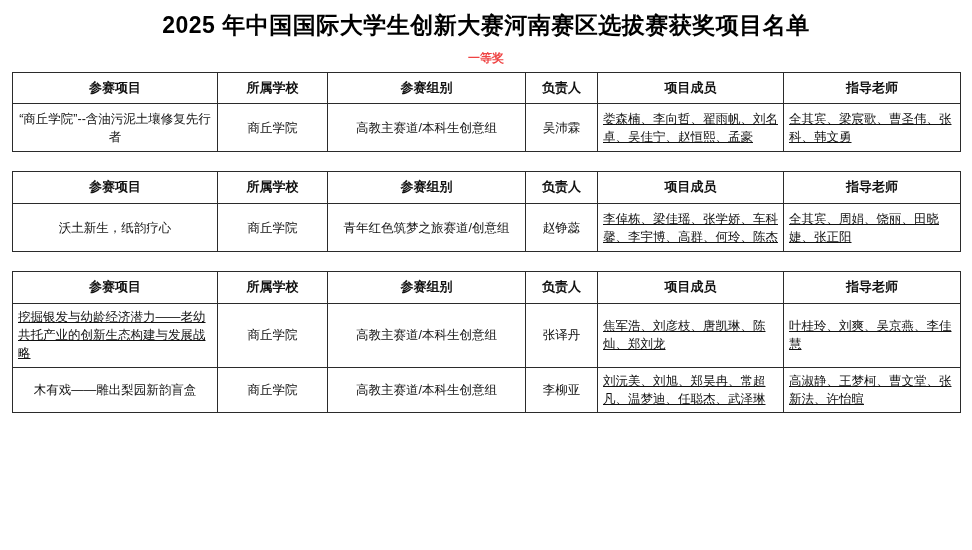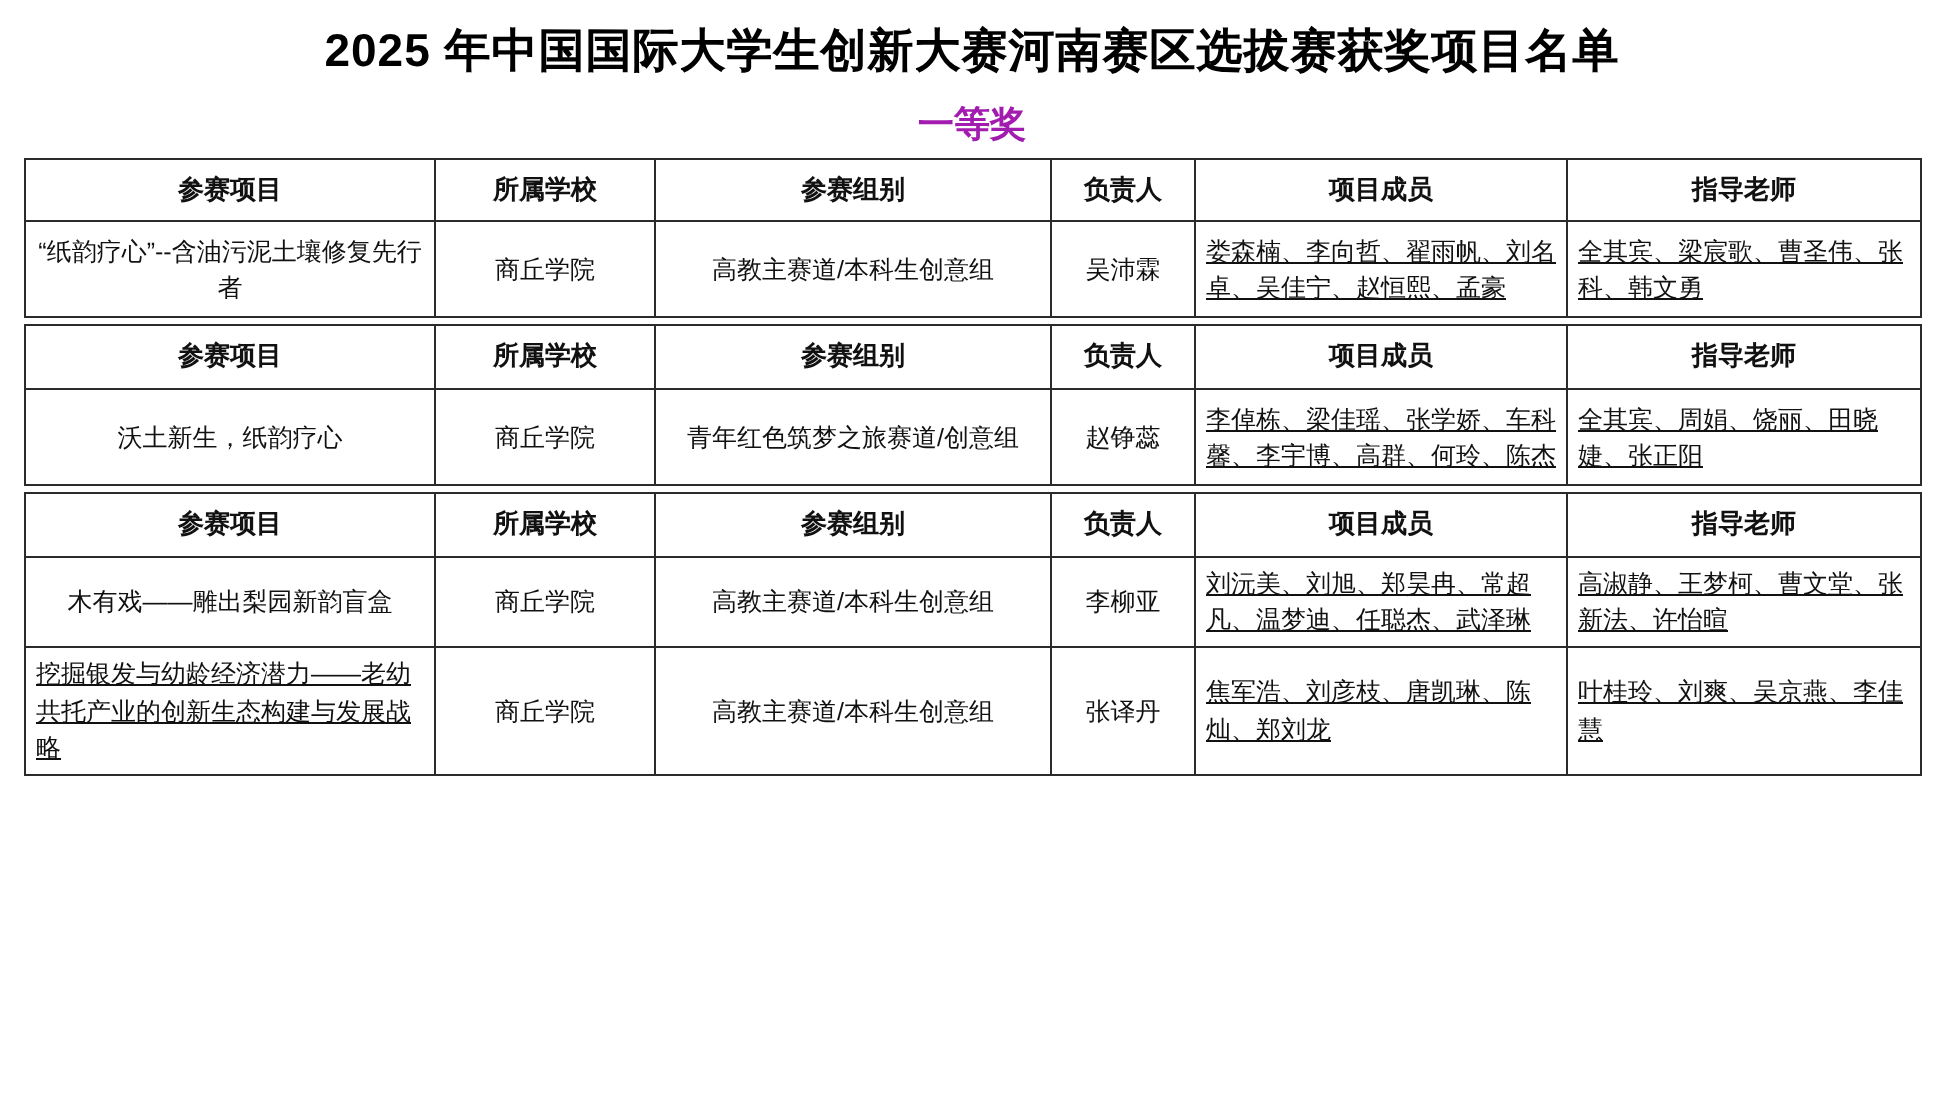--- a/index.html
+++ b/index.html
@@ -25,30 +25,30 @@
     text-align: center;
     font-size: 23px;
     font-weight: bold;
     letter-spacing: 0.5px;
     margin: 6px 0 10px 0;
     line-height: 1.2;
     color: #000;
   }
   .section-heading {
     text-align: center;
-    font-size: 18px;
+    font-size: 12px;
     font-weight: bold;
     margin: 2px 0 5px 0;
-    color: #a21caf;
+    color: #ef4444;
   }
   table.award-table {
     width: 100%;
     border-collapse: collapse;
     table-layout: fixed;
-    margin-bottom: 3px;
+    margin-bottom: 19px;
   }
   table.award-table td,
   table.award-table th {
     border: 1px solid #2b2b2b;
     padding: 4px 5px;
     font-size: 12.5px;
     line-height: 1.45;
     vertical-align: middle;
     color: #111;
   }
@@ -93,21 +93,21 @@
         <th>参赛项目</th>
         <th>所属学校</th>
         <th>参赛组别</th>
         <th>负责人</th>
         <th>项目成员</th>
         <th>指导老师</th>
       </tr>
     </thead>
     <tbody>
       <tr class="row-tall">
-        <td class="ctr">“纸韵疗心”--含油污泥土壤修复先行者</td>
+        <td class="ctr">“商丘学院”--含油污泥土壤修复先行者</td>
         <td class="ctr">商丘学院</td>
         <td class="ctr">高教主赛道/本科生创意组</td>
         <td class="ctr">吴沛霖</td>
         <td class="lft">娄森楠、李向哲、翟雨帆、刘名卓、吴佳宁、赵恒熙、孟豪</td>
         <td class="lft">全其宾、梁宸歌、曹圣伟、张科、韩文勇</td>
       </tr>
     </tbody>
   </table>
 
   <table class="award-table">
@@ -155,31 +155,31 @@
         <th>参赛项目</th>
         <th>所属学校</th>
         <th>参赛组别</th>
         <th>负责人</th>
         <th>项目成员</th>
         <th>指导老师</th>
       </tr>
     </thead>
     <tbody>
       <tr class="row-mid">
+        <td class="lft">挖掘银发与幼龄经济潜力——老幼共托产业的创新生态构建与发展战略</td>
+        <td class="ctr">商丘学院</td>
+        <td class="ctr">高教主赛道/本科生创意组</td>
+        <td class="ctr">张译丹</td>
+        <td class="lft">焦军浩、刘彦枝、唐凯琳、陈灿、郑刘龙</td>
+        <td class="lft">叶桂玲、刘爽、吴京燕、李佳慧</td>
+      </tr>
+      <tr class="row-mid">
         <td class="ctr">木有戏——雕出梨园新韵盲盒</td>
         <td class="ctr">商丘学院</td>
         <td class="ctr">高教主赛道/本科生创意组</td>
         <td class="ctr">李柳亚</td>
         <td class="lft">刘沅美、刘旭、郑昊冉、常超凡、温梦迪、任聪杰、武泽琳</td>
         <td class="lft">高淑静、王梦柯、曹文堂、张新法、许怡暄</td>
       </tr>
-      <tr class="row-mid">
-        <td class="lft">挖掘银发与幼龄经济潜力——老幼共托产业的创新生态构建与发展战略</td>
-        <td class="ctr">商丘学院</td>
-        <td class="ctr">高教主赛道/本科生创意组</td>
-        <td class="ctr">张译丹</td>
-        <td class="lft">焦军浩、刘彦枝、唐凯琳、陈灿、郑刘龙</td>
-        <td class="lft">叶桂玲、刘爽、吴京燕、李佳慧</td>
-      </tr>
     </tbody>
   </table>
 
 </div>
 
 </body></html>

